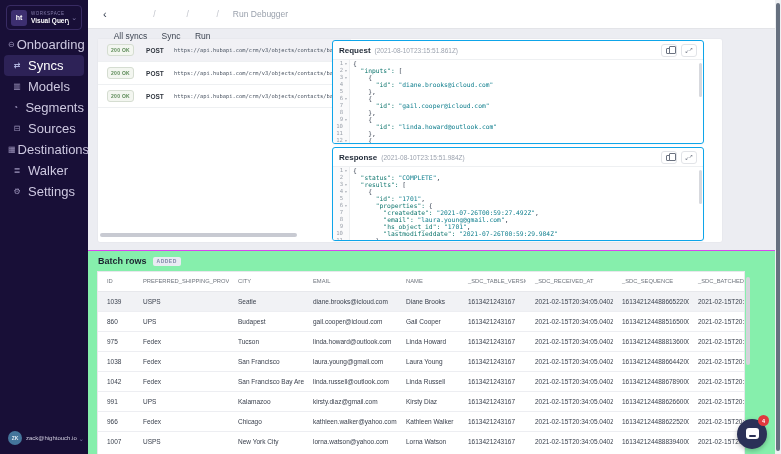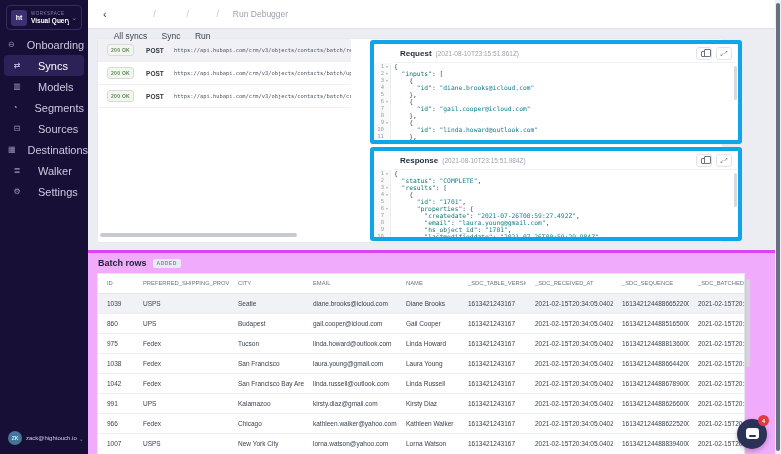--- a/index.html
+++ b/index.html
@@ -13,21 +13,21 @@
   .ws-logo { width:16px; height:16px; background:#3d2f70; border-radius:3px; color:#fff; font-size:7px; font-weight:bold; display:flex; align-items:center; justify-content:center; flex:0 0 16px; }
   .ws-text { margin-left:4px; overflow:hidden; flex:1; }
   .ws-label { font-size:4.5px; letter-spacing:.5px; color:#847cab; line-height:6px; }
   .ws-name { font-size:6.5px; font-weight:bold; color:#fff; line-height:8px; white-space:nowrap; }
   .ws-chevron { color:#847cab; font-size:7px; margin-left:2px; }
   #nav { position:absolute; left:0; top:34px; width:88px; }
   .nav-item { position:relative; height:21px; margin:0 4px; border-radius:4px; display:flex; align-items:center; cursor:pointer; }
   .nav-item.active { background:#2d2257; }
   .nav-icon { width:18px; text-align:center; font-size:8px; color:#9e96bd; margin-left:4px; }
   .nav-item.active .nav-icon { color:#cfd6ff; }
-  .nav-label { font-size:11px; color:#cdc8e0; margin-left:12px; white-space:nowrap; }
+  .nav-label { font-size:13px; color:#cdc8e0; margin-left:2px; white-space:nowrap; }
   .nav-item.active .nav-label { color:#ffffff; font-weight:normal; }
   #user-row { position:absolute; left:0; bottom:8px; width:88px; height:16px; display:flex; align-items:center; cursor:pointer; }
   #avatar { width:14px; height:14px; border-radius:50%; background:#44759b; color:#dfe9f2; font-size:5px; font-weight:bold; display:flex; align-items:center; justify-content:center; margin-left:8px; }
   #user-email { font-size:6px; color:#cfccdd; margin-left:4px; white-space:nowrap; }
   #user-chevron { font-size:6px; color:#847cab; margin-left:2px; }
 
   
   #topbar { position:absolute; left:88px; top:0; width:687px; height:29px; background:#fff; border-bottom:1px solid #e3e4e8; display:flex; align-items:center; z-index:2; }
   #breadcrumb { display:flex; align-items:center; margin-left:15px; font-size:8.5px; }
   .bc-back { color:#374151; font-size:11px; margin-right:7px; line-height:8px; cursor:pointer; }
@@ -40,21 +40,21 @@
   #req-rows { position:absolute; left:0; top:0; width:253px; }
   .req-row { height:23px; display:flex; align-items:center; border-bottom:1px solid #eef0f2; cursor:pointer; overflow:hidden; }
   .req-row.selected { background:#f1f1f5; }
   .status-badge { margin-left:9px; font-size:5px; font-weight:bold; color:#5c8a57; background:#f3f6f0; border:1px solid #d5ddd1; border-radius:3px; padding:2px 3px; letter-spacing:.3px; flex:0 0 auto; }
   .req-method { font-size:6.5px; font-weight:bold; color:#30363f; margin-left:12px; flex:0 0 28px; }
   .req-url { font-family:"DejaVu Sans Mono", monospace; font-size:5.4px; color:#4b5563; white-space:nowrap; overflow:hidden; flex:1; }
   #h-scrollbar { position:absolute; left:2px; bottom:5px; width:620px; height:4px; }
   #h-scrollbar .thumb { position:absolute; left:0; top:0; width:197px; height:4px; background:#c8cad2; border-radius:2px; cursor:pointer; }
 
   
-  .panel { position:absolute; left:370px; width:372px; background:#fff; border:4px solid #0ea5e9; border-radius:3px; box-shadow:0 1px 2px rgba(20,20,40,.04); overflow:hidden; z-index:3;padding-left:20px; }
+  .panel { position:absolute; left:332px; width:372px; background:#fff; border:1px solid #0ea5e9; border-radius:3px; box-shadow:0 1px 2px rgba(20,20,40,.04); overflow:hidden; z-index:3; }
   #request-panel { top:40px; height:104px; }
   #response-panel { top:147px; height:94px; }
   .panel-header { height:19px; border-bottom:1px solid #eef0f2; display:flex; align-items:center; padding:0 6px; }
   .panel-title { font-size:8px; font-weight:bold; color:#1f2937; }
   .panel-ts { font-size:6.5px; color:#9ca3af; margin-left:4px; }
   .panel-actions { margin-left:auto; display:flex; gap:4px; }
   .icon-btn { width:16px; height:13px; border:1px solid #e2e4e8; border-radius:3px; background:#fff; position:relative; cursor:pointer; }
   .copy-glyph { position:absolute; left:4px; top:3px; width:5px; height:6px; border:1px solid #6b7280; border-radius:1px; }
   .copy-glyph::after { content:""; position:absolute; left:1.5px; top:-2.5px; width:5px; height:6px; border:1px solid #6b7280; border-radius:1px; background:#fff; }
   .expand-glyph { position:absolute; inset:0; color:#6b7280; }
@@ -65,21 +65,21 @@
   .code-line { display:flex; height:7px; line-height:7px; white-space:pre; }
   .gutter { flex:0 0 17px; background:#fafafb; border-right:1px solid #eceef0; color:#9aa0aa; display:flex; }
   .gutter .ln { flex:1; text-align:right; font-size:5.6px; }
   .gutter .fold { flex:0 0 6px; text-align:center; font-size:4px; color:#8a909a; cursor:pointer; }
   .code-text { padding-left:3px; color:#374151; }
   .tok-key { color:#0f766e; }
   .tok-str { color:#0c7d8c; }
   .v-scroll { position:absolute; right:1px; top:22px; width:3px; height:34px; background:#d7d9de; border-radius:2px; cursor:pointer; }
 
   
-  #batch-section { position:absolute; left:88px; top:250px; width:687px; height:204px; background:#f0abfc; border-top:3px solid #d946ef; z-index:1; }
+  #batch-section { position:absolute; left:88px; top:250px; width:687px; height:204px; background:#86efac; border-top:1px solid #d946ef; z-index:1; }
   #batch-title-row { position:absolute; left:10px; top:5px; display:flex; align-items:center; }
   #batch-title { font-size:9px; font-weight:bold; color:#1b2330; }
   #batch-badge { margin-left:6px; font-size:5px; font-weight:bold; letter-spacing:.5px; color:#8089a9; background:#e9ebf3; border-radius:2px; padding:1.5px 4px; }
   #table-wrap { position:absolute; left:9px; top:20px; width:648px; height:184px; overflow:hidden; background:#fff; border:1px solid #e7e8ec; border-bottom:none; }
   table { border-collapse:collapse; table-layout:fixed; width:808px; }
   th { height:19px; font-size:5.8px; font-weight:normal; color:#70767f; text-align:left; padding:0 0 0 9px; border-bottom:1px solid #e7e8ec; white-space:nowrap; overflow:hidden; }
   td { height:20px; font-size:6.5px; color:#3a404d; padding:0 0 0 9px; white-space:nowrap; overflow:hidden; border-top:1px solid #edeef2; }
   tr:first-child td { border-top:none; }
   tbody tr { cursor:pointer; }
   tbody tr.selected { background:#f1f2f5; }

